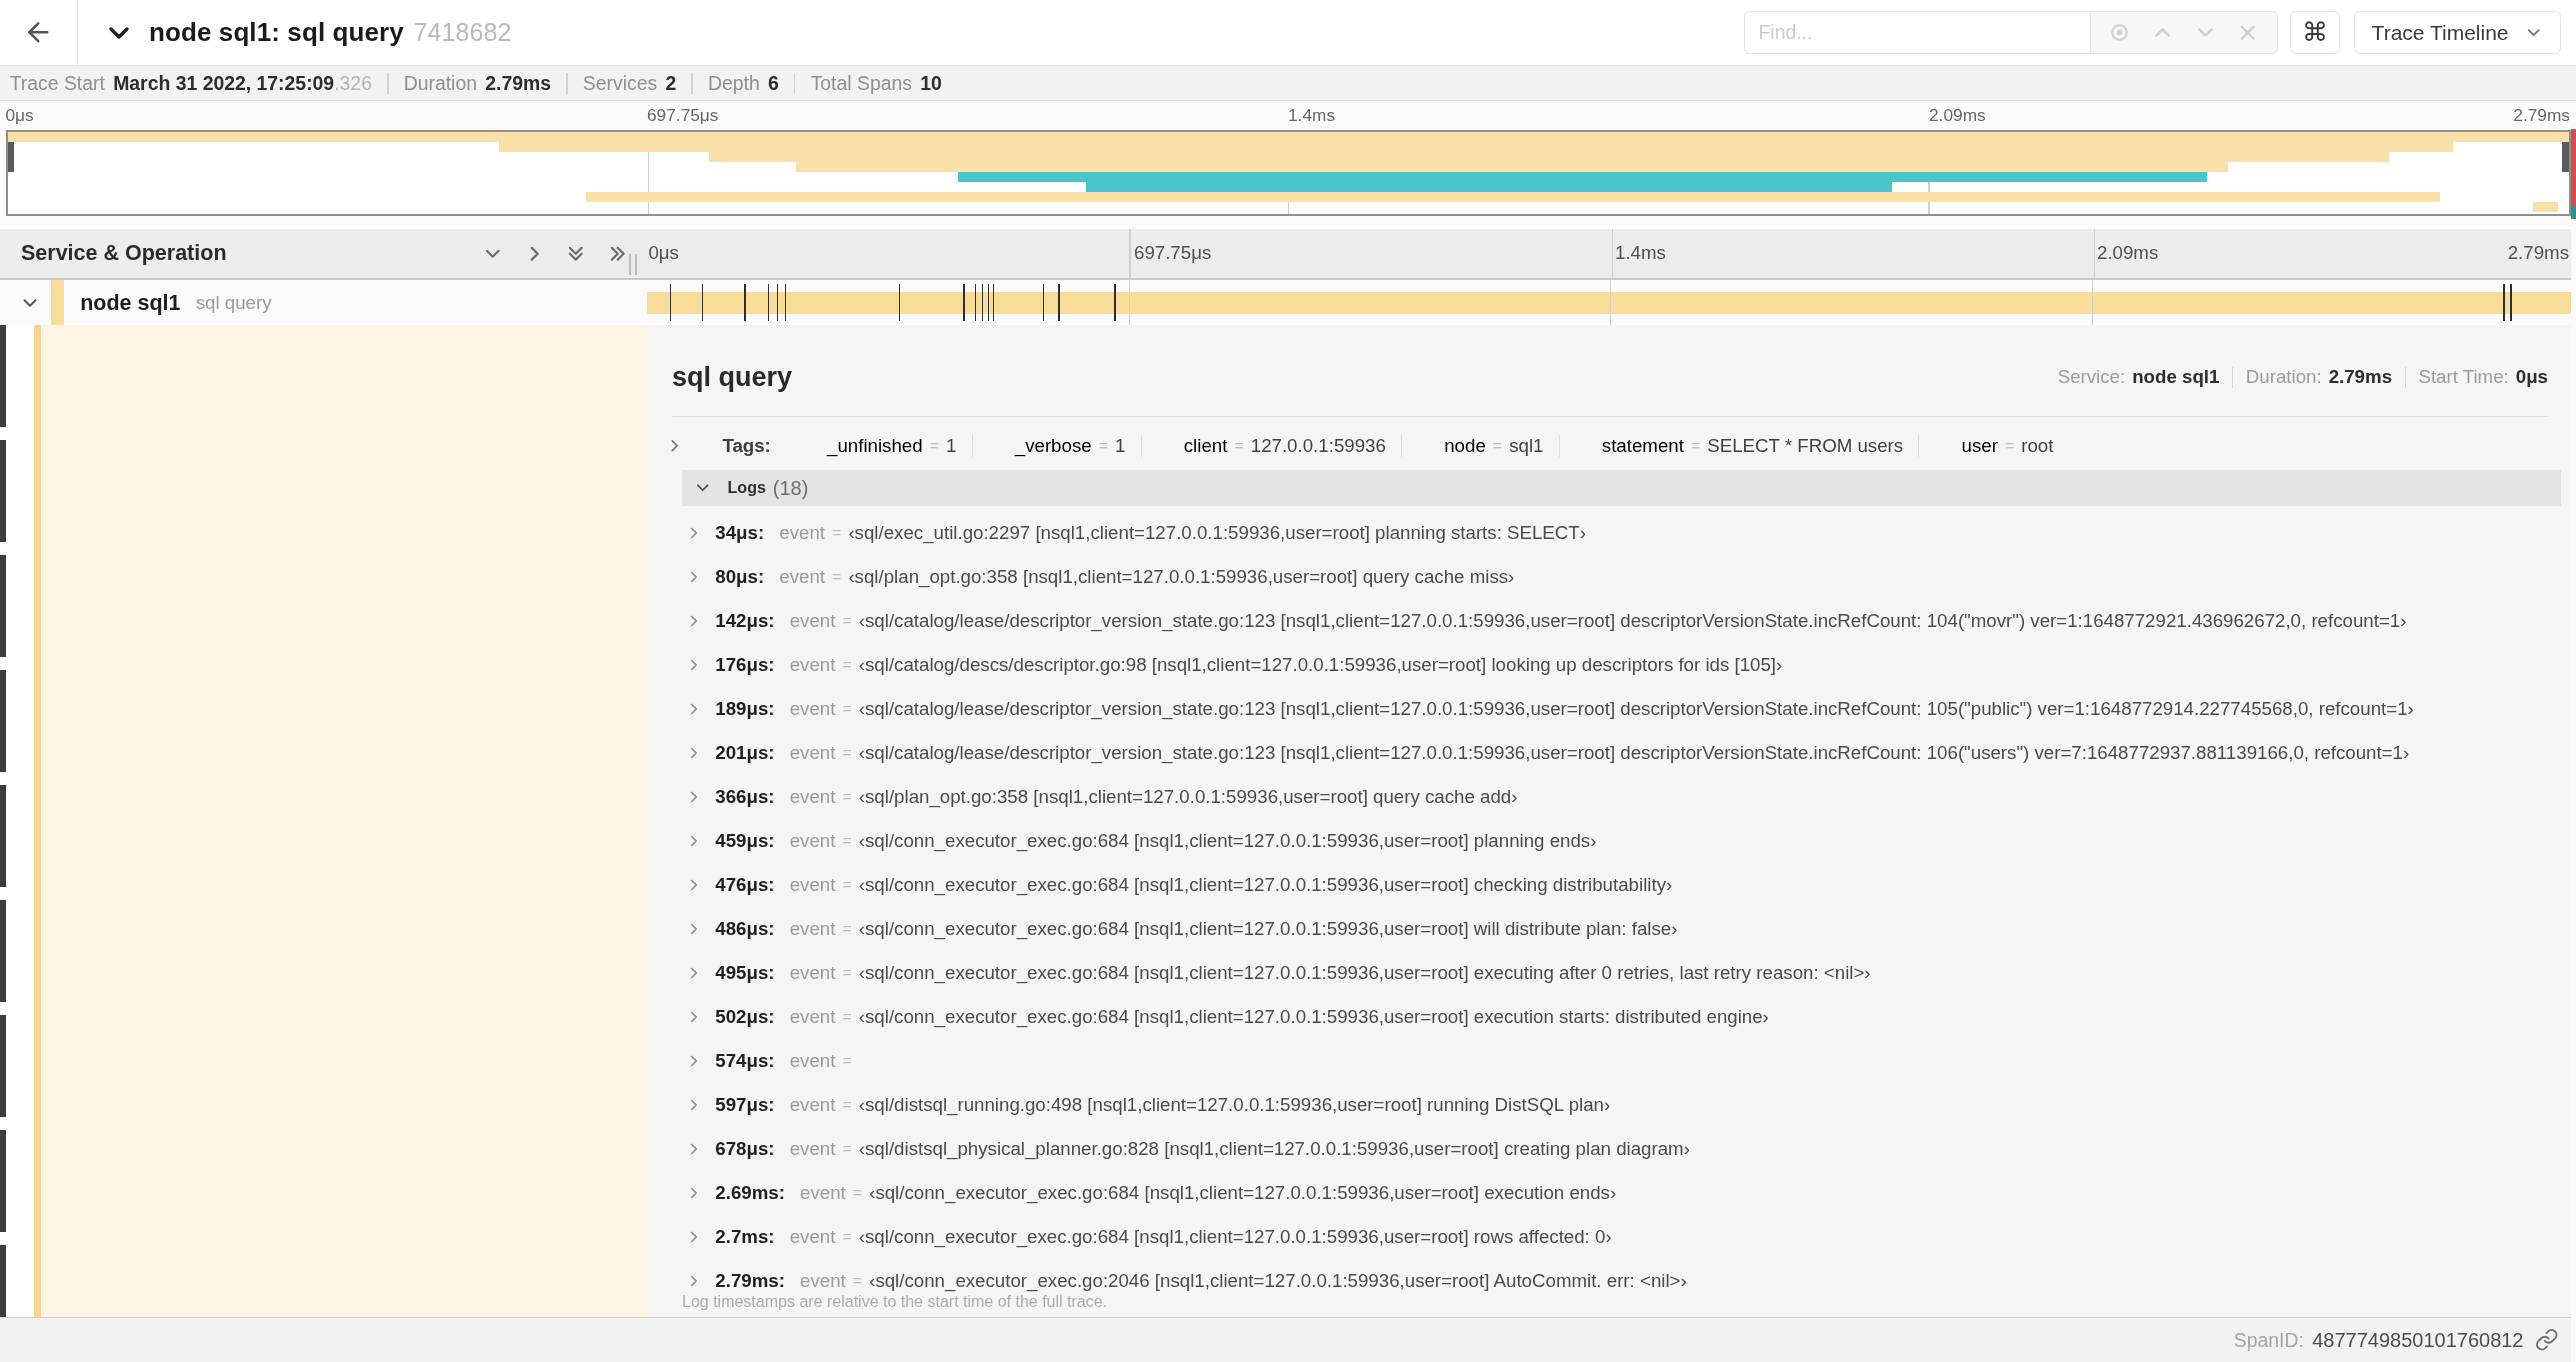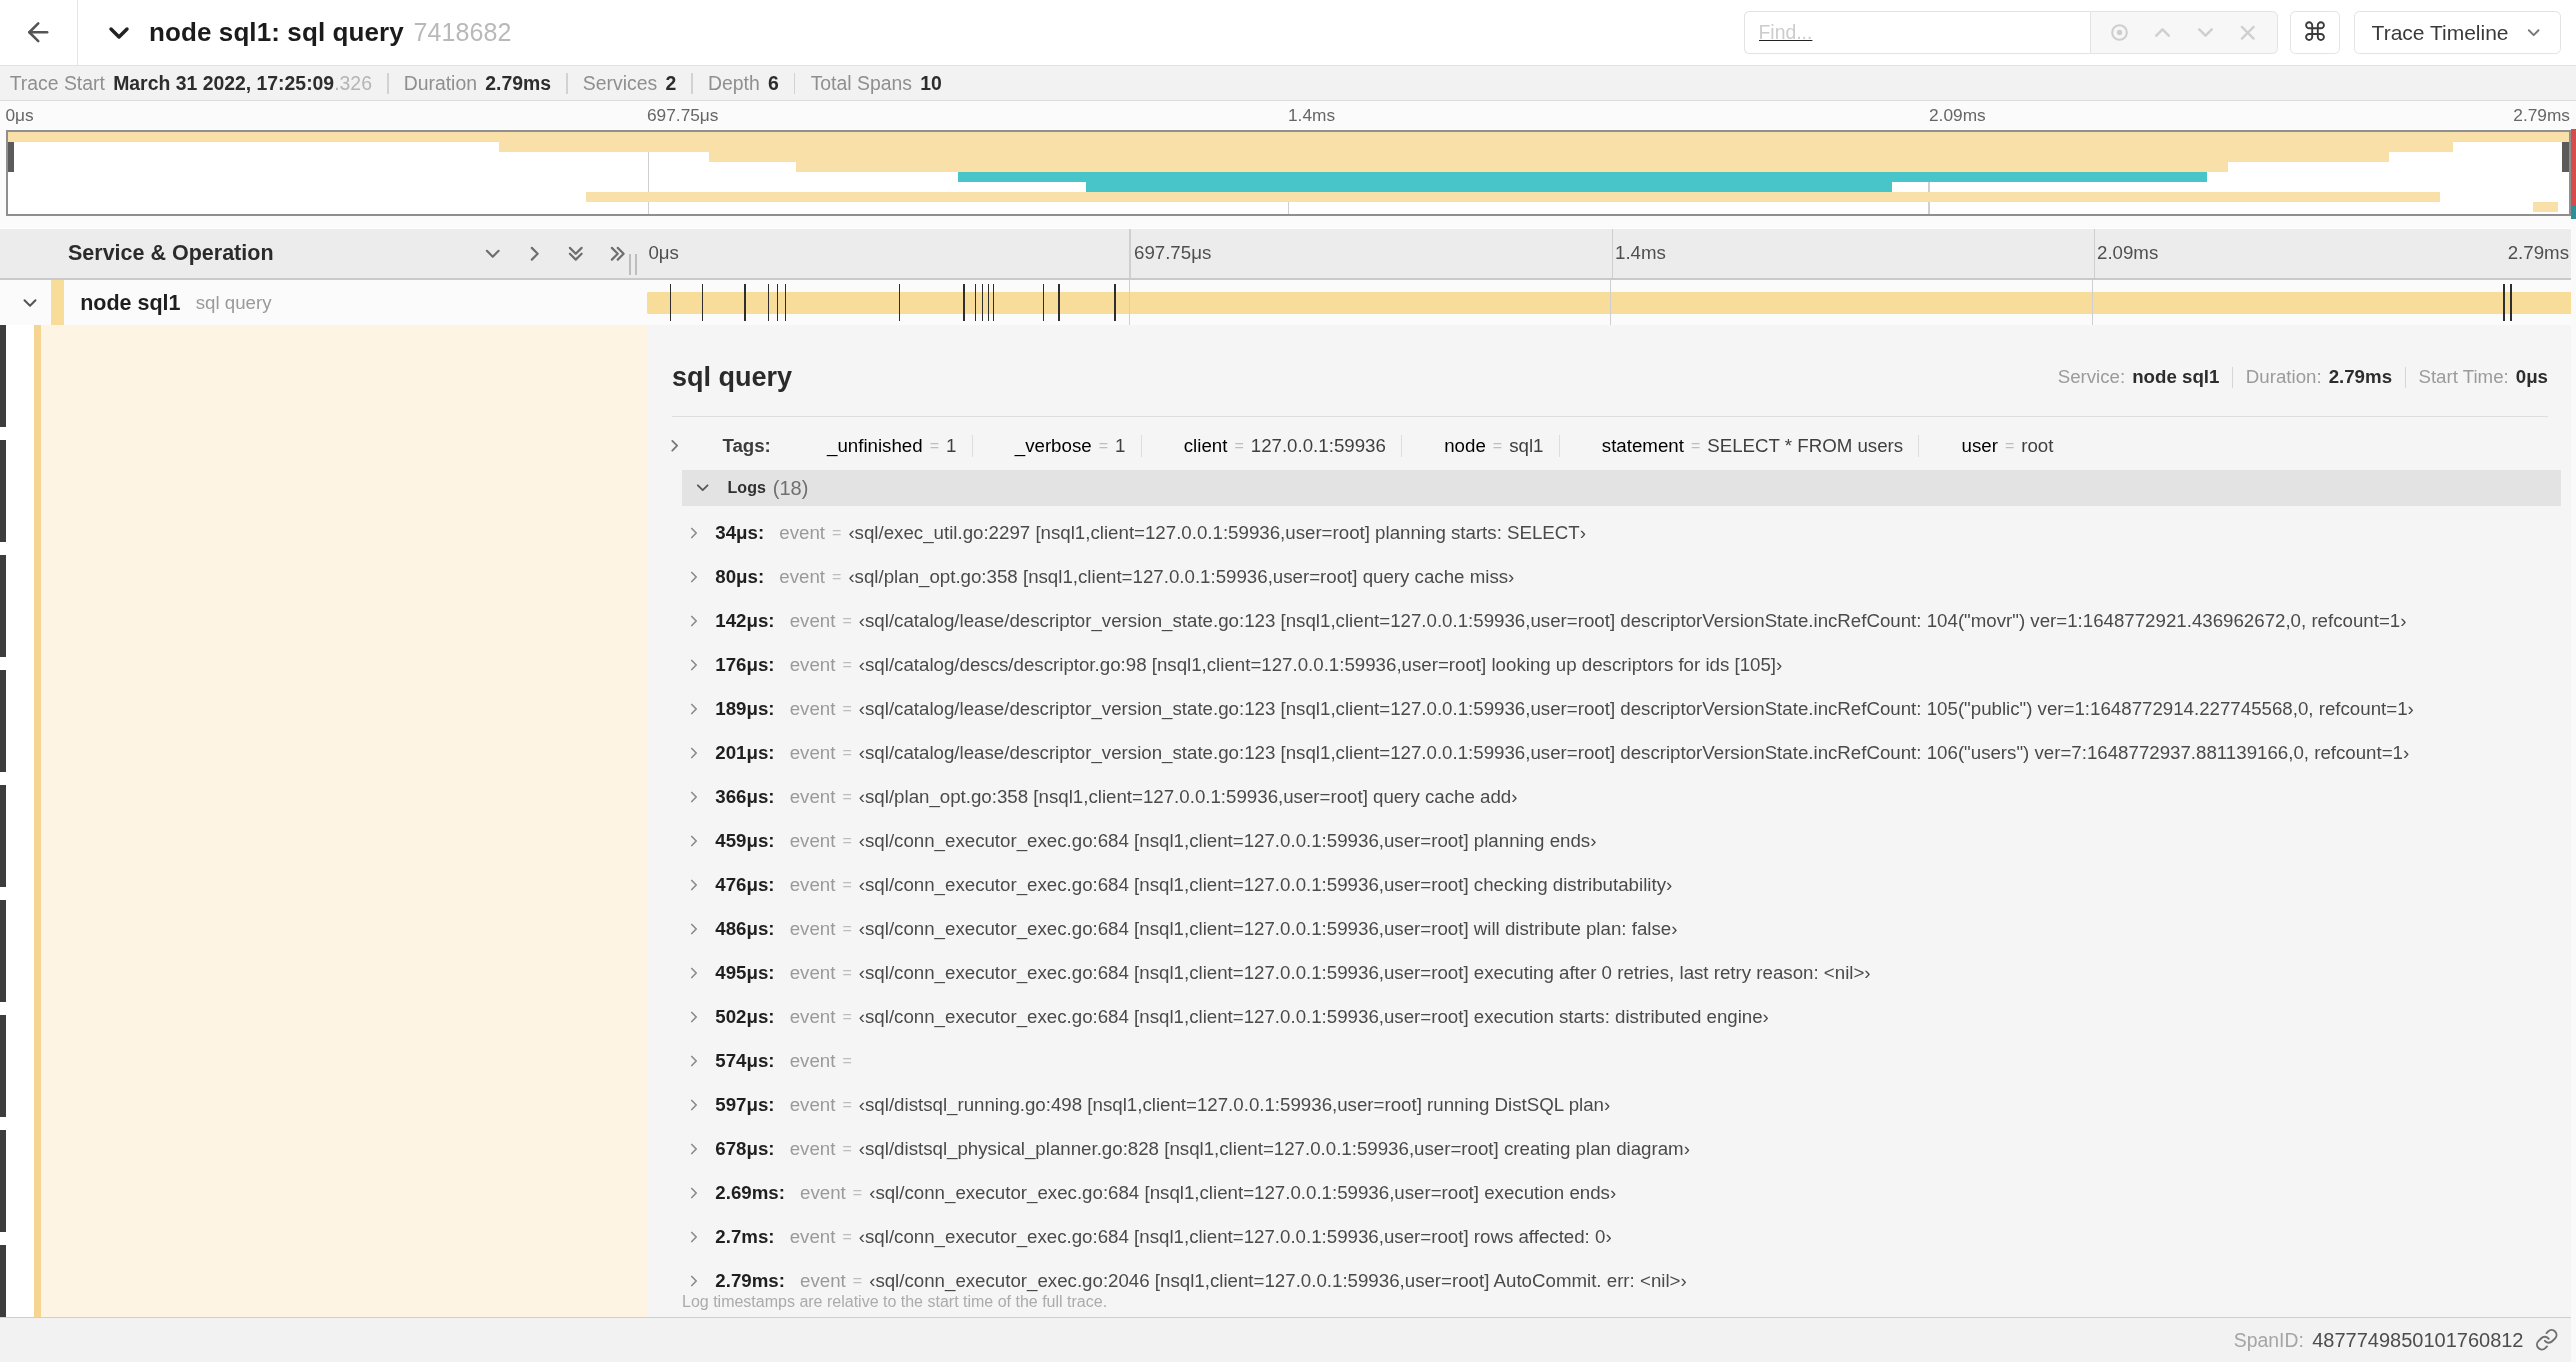--- a/index.html
+++ b/index.html
@@ -7,21 +7,21 @@
   body { font-family:"Liberation Sans", sans-serif; background:#fff; color:#222; }
   .app { position:absolute; inset:0; }
 
   
   .topbar { position:absolute; left:0; top:0; width:2576px; height:66px; background:#fff; border-bottom:1.4px solid #e2e2e2; display:flex; align-items:center; }
   .back-btn { width:78px; height:65px; display:flex; align-items:center; justify-content:center; border:none; background:#fff; border-right:1.4px solid #e6e6e6; color:#555; cursor:pointer; }
   .title-chevron { margin-left:25px; color:#222; display:flex; align-items:center; }
   .page-title { font-size:26px; font-weight:bold; color:#1b1b1b; margin-left:14px; letter-spacing:0.1px; }
   .trace-id { font-weight:normal; color:#b9b9b9; margin-left:9.7px; font-size:25px; }
   .topbar-right { margin-left:auto; display:flex; align-items:center; margin-right:15.2px; }
-  .find-group { display:flex; align-items:stretch; height:43px;text-decoration:underline; }
+  .find-group { display:flex; align-items:stretch; height:43px; }
   .find-input { width:346px; border:1.4px solid #e3e3e3; border-right:none; border-radius:5.5px 0 0 5.5px; padding:0 14px; font-size:19.4px; color:#444; background:#fff; outline:none; font-family:"Liberation Sans",sans-serif; }
   .find-input::placeholder { color:#ccc; }
   .find-btns { display:flex; align-items:center; background:#f7f7f7; border:1.4px solid #e3e3e3; border-radius:0 5.5px 5.5px 0; padding:0 7px; }
   .find-btns .fbtn { width:43px; height:37px; display:flex; align-items:center; justify-content:center; color:#cfcfcf; background:transparent; border:none; cursor:default; }
   .sq-btn { height:43px; border:1.4px solid #e3e3e3; background:#fff; border-radius:5.5px; display:flex; align-items:center; justify-content:center; color:#3a3a3a; cursor:pointer; }
   .kbd-btn { width:50px; margin-left:12.5px; font-size:26px; }
   .view-btn { margin-left:14px; padding:0 16.6px; font-size:21px; color:#3a3a3a; gap:8.3px; }
   .view-btn .caret { color:#777; margin-left:7px; display:flex; }
 
   
@@ -39,21 +39,21 @@
   .mcanvas { position:absolute; left:5.5px; top:29px; width:2565px; height:86px; background:#fff; border:2.1px solid #8f8f8f; }
   .mgrid { position:absolute; top:0; bottom:0; width:1.4px; background:#cfcfcf; }
   .mspan { position:absolute; height:9.7px; }
   .scrubber { position:absolute; width:6.2px; height:40px; background:#5b5b5b; top:0; }
   .scrub-left { left:0; }
   .scrub-right { right:0; }
   .red-cursor { position:absolute; right:-4.8px; top:0; width:2.8px; height:86px; background:#e03030; }
 
   
   .tlheader { position:absolute; left:0; top:229px; width:2576px; height:51px; background:#ececec; border-bottom:2.1px solid #c9c9c9; }
-  .tlleft { position:absolute; left:0; top:0; width:647px; height:100%; display:flex; align-items:center;padding-left:47px; }
+  .tlleft { position:absolute; left:0; top:0; width:647px; height:100%; display:flex; align-items:center; }
   .svc-op-title { font-size:21.5px; font-weight:bold; color:#2b2b2b; margin-left:21px; }
   .tl-icons { margin-left:auto; display:flex; align-items:center; gap:18px; margin-right:18px; color:#6d6d6d; }
   .tl-icons .tbtn { background:none; border:none; color:#6d6d6d; display:flex; cursor:pointer; }
   .resize-handle { position:absolute; left:629px; top:25px; width:14px; height:21px; display:flex; gap:3.5px; cursor:col-resize; }
   .resize-handle i { width:2.1px; height:100%; background:#bdbdbd; display:block; }
   .tlaxis { position:absolute; left:647px; top:0; right:0; height:100%; }
   .axis-label { position:absolute; top:12.5px; font-size:18.7px; color:#4f4f4f; white-space:nowrap; }
   .vgrid { position:absolute; top:0; width:1.4px; background:#cfcfcf; }
 
   

